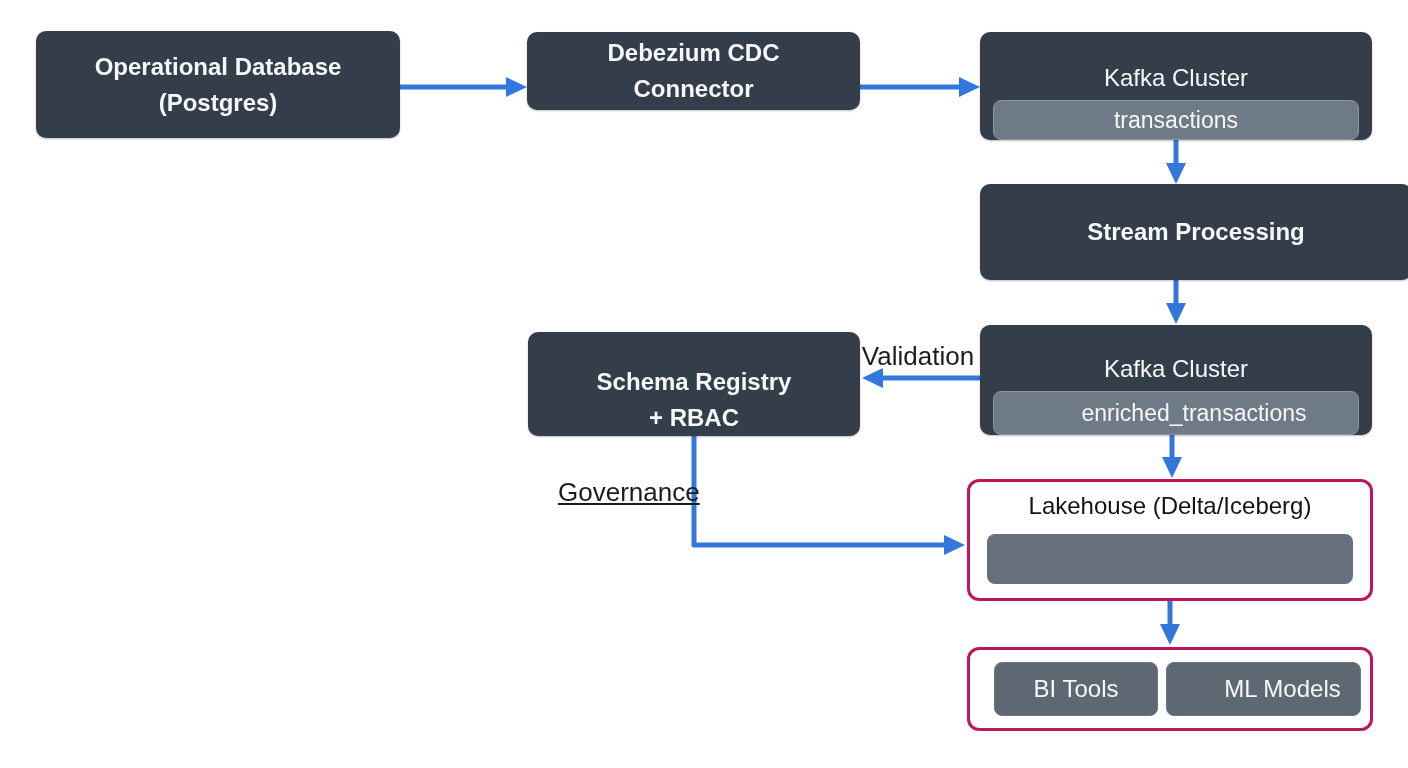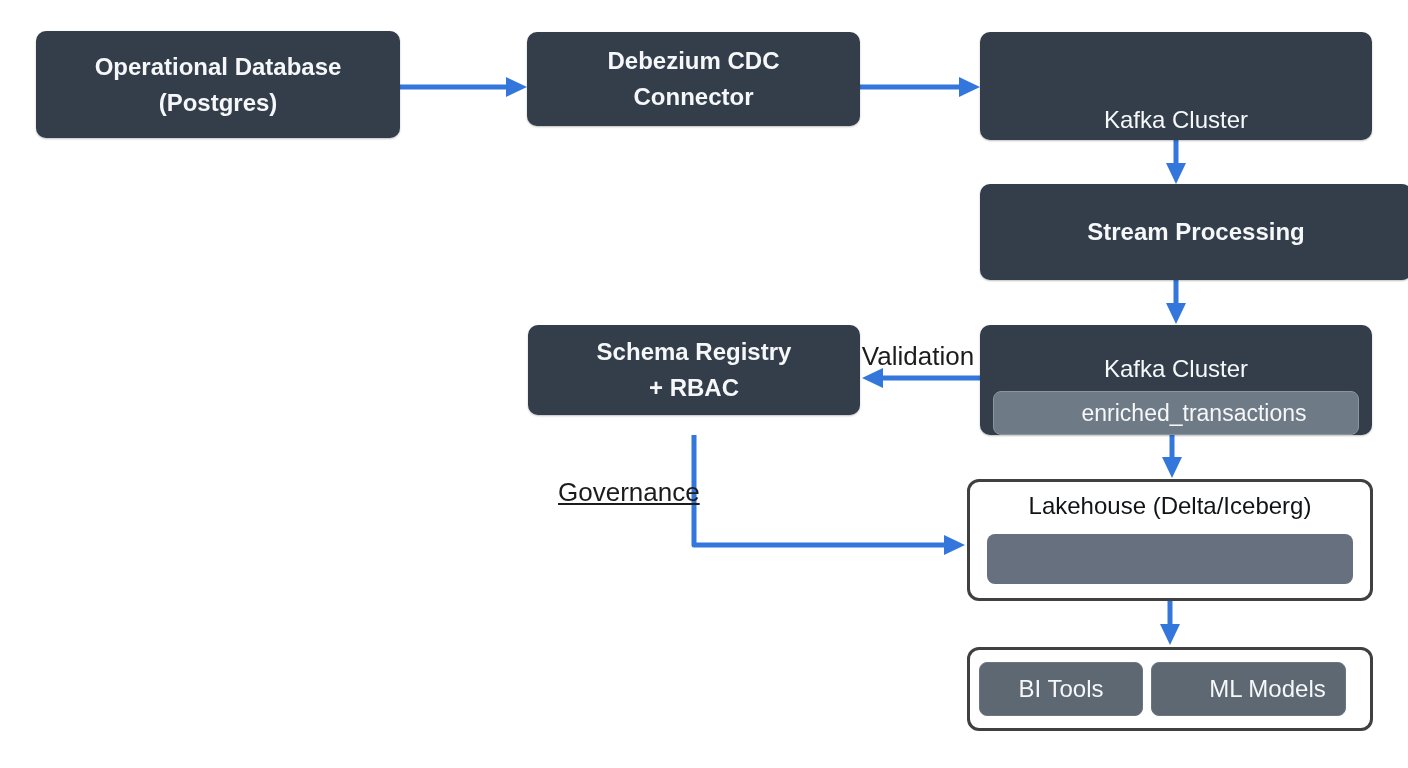--- a/index.html
+++ b/index.html
@@ -48,21 +48,21 @@
     display: flex;
     align-items: center;
     justify-content: center;
     align-self: stretch;
     margin: 2px 13px 0 13px;
     height: 38px;
   }
   .container-box {
     position: absolute;
     background: #ffffff;
-    border: 3px solid #404040;
+    border: 3px solid #be185d;
     border-radius: 12px;
     box-sizing: border-box;
   }
   .lakehouse-title {
     height: 48px;
     display: flex;
     align-items: center;
     justify-content: center;
     color: #111417;
     font-size: 24px;
@@ -123,51 +123,52 @@
       <polygon points="965,545 944,535 944,555"></polygon>
       <polygon points="1170,645 1160,624 1180,624"></polygon>
     </g>
   </svg>
 
   <div class="node" style="left:36px; top:31px; width:364px; height:107px;">
     <span class="line">Operational Database</span>
     <span class="line">(Postgres)</span>
   </div>
 
-  <div class="node" style="left:527px; top:32px; width:333px; height:94px;">
+  <div class="node" style="left:527px; top:32px; width:333px; height:78px;">
     <span class="line">Debezium CDC</span>
     <span class="line">Connector</span>
   </div>
 
   <div class="node kafka" style="left:980px; top:32px; width:392px; height:108px; box-sizing:border-box;">
     <span class="title">Kafka Cluster</span>
+    <span class="pill">transactions</span>
   </div>
 
   <div class="node" style="left:980px; top:184px; width:432px; height:96px;">
     <span class="line">Stream Processing</span>
   </div>
 
-  <div class="node" style="left:528px; top:325px; width:332px; height:90px;">
+  <div class="node" style="left:528px; top:332px; width:332px; height:104px;justify-content:flex-end;">
     <span class="line">Schema Registry</span>
     <span class="line">+ RBAC</span>
   </div>
 
   <div class="node kafka" style="left:980px; top:325px; width:392px; height:110px; box-sizing:border-box;">
     <span class="title">Kafka Cluster</span>
     <span class="pill" style="height:42px;padding-left:36px;">enriched_transactions</span>
   </div>
 
   <div class="edge-label" style="left:858px; top:341px; width:120px;">Validation</div>
   <div class="edge-label" style="left:558px; top:477px; width:132px;text-decoration:underline;">Governance</div>
 
   <div class="container-box" style="left:967px; top:479px; width:406px; height:122px;">
     <div class="lakehouse-title">Lakehouse (Delta/Iceberg)</div>
     <div class="lakehouse-pill"></div>
   </div>
 
   <div class="container-box" style="left:967px; top:647px; width:406px; height:84px;">
-    <div class="tools-row" style="left:9px; top:12px; width:374px; gap:8px;">
+    <div class="tools-row" style="left:24px; top:12px; width:374px; gap:8px;">
       <div class="tool-box" style="width:164px;">BI Tools</div>
       <div class="tool-box" style="width:195px;padding-left:38px;">ML Models</div>
     </div>
   </div>
 
 </div>
 
 </body></html>

